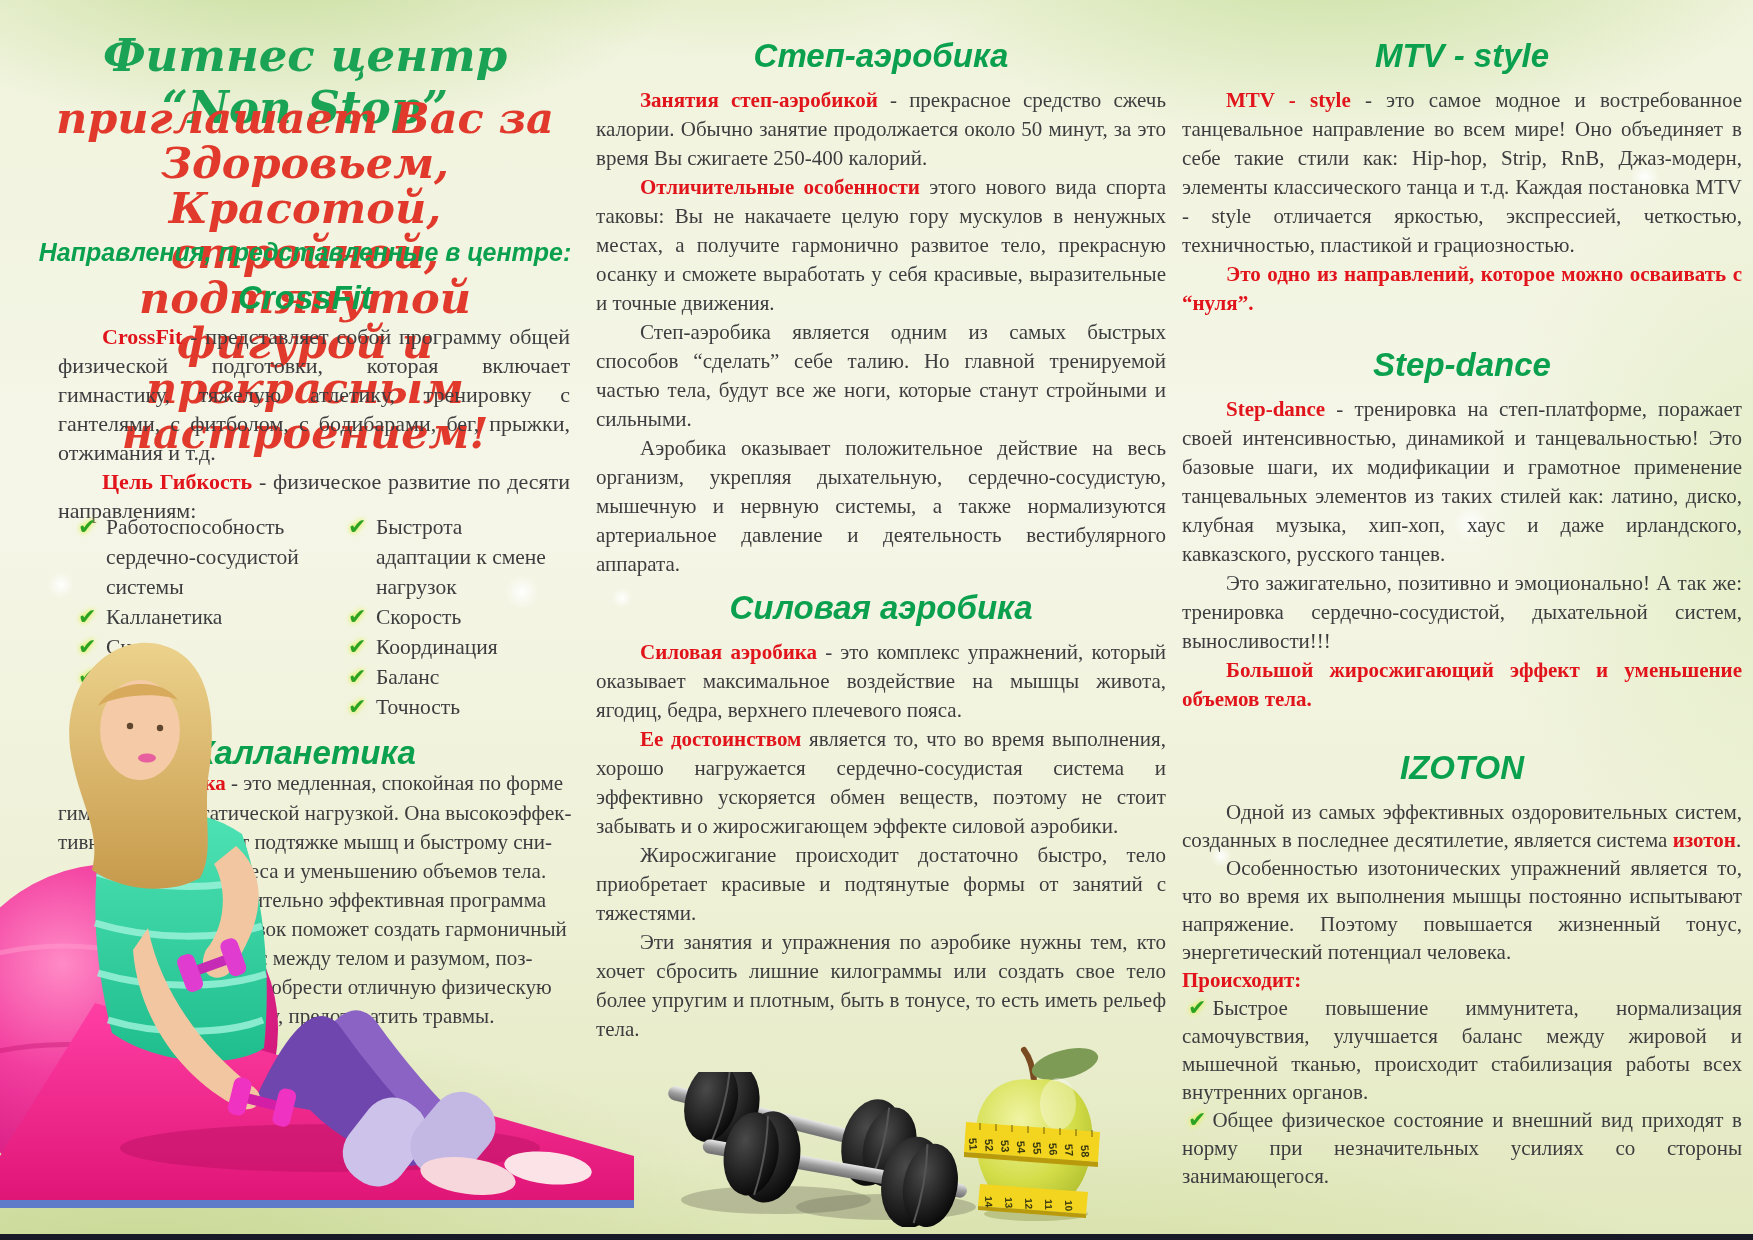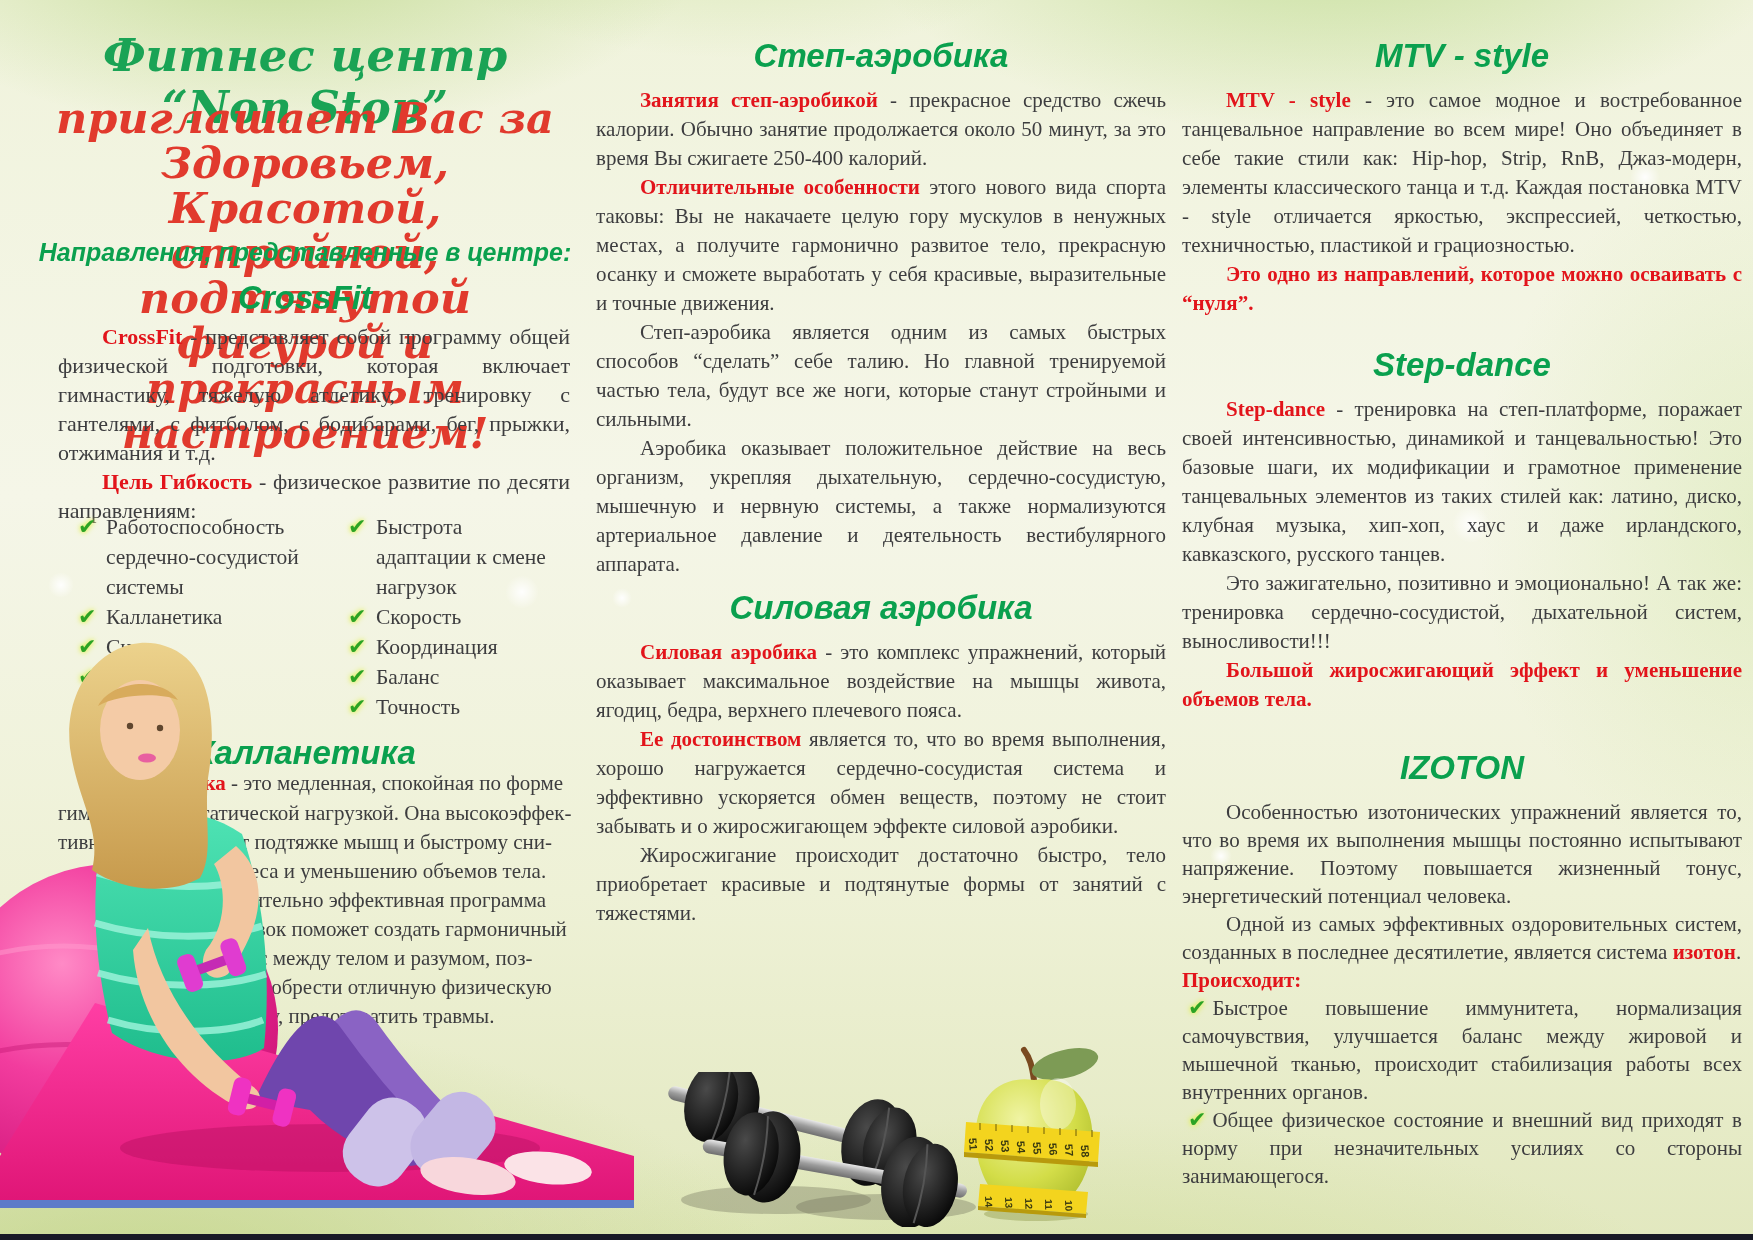--- a/index.html
+++ b/index.html
@@ -167,39 +167,40 @@
     <p><span class="lead">Отличительные особенности</span><span> этого нового вида спорта таковы: Вы не накачаете целую гору мускулов в ненужных местах, а получите гармонично развитое тело, прекрасную осанку и сможете выработать у себя красивые, выразительные и точные движения.</span></p>
     <p>Степ-аэробика является одним из самых быстрых способов “сделать” себе талию. Но главной тренируемой частью тела, будут все же ноги, которые станут стройными и сильными.</p>
     <p>Аэробика оказывает положительное действие на весь организм, укрепляя дыхательную, сердечно-сосудистую, мышечную и нервную системы, а также нормализуются артериальное давление и деятельность вестибулярного аппарата.</p>
   </div>
 
   <div class="col2 sec-power">
     <h2 class="h">Силовая аэробика</h2>
     <p><span class="lead">Силовая аэробика</span><span> - это комплекс упражнений, который оказывает максимальное воздействие на мышцы живота, ягодиц, бедра, верхнего плечевого пояса.</span></p>
     <p><span class="lead">Ее достоинством</span><span> является то, что во время выполнения, хорошо нагружается сердечно-сосудистая система и эффективно ускоряется обмен веществ, поэтому не стоит забывать и о жиросжигающем эффекте силовой аэробики.</span></p>
     <p>Жиросжигание происходит достаточно быстро, тело приобретает красивые и подтянутые формы от занятий с тяжестями.</p>
+    <p>Эти занятия и упражнения по аэробике нужны тем, кто хочет сбросить лишние килограммы или создать свое тело более упругим и плотным, быть в тонусе, то есть иметь рельеф тела.</p>
   </div>
 
   <div class="col3 sec-mtv">
     <h2 class="h">MTV - style</h2>
     <p><span class="lead">MTV - style</span><span> - это самое модное и востребованное танцевальное направление во всем мире! Оно объединяет в себе такие стили как: Hip-hop, Strip, RnB, Джаз-модерн, элементы классического танца и т.д. Каждая постановка MTV - style отличается яркостью, экспрессией, четкостью, техничностью, пластикой  и  грациозностью.</span></p>
     <p class="redp">Это одно из направлений, которое можно осваивать с “нуля”.</p>
   </div>
 
   <div class="col3 sec-dance">
     <h2 class="h">Step-dance</h2>
     <p><span class="lead">Step-dance</span><span> - тренировка на степ-платформе, поражает своей интенсивностью, динамикой и танцевальностью! Это базовые шаги, их модификации и грамотное применение танцевальных элементов из таких стилей как: латино, диско, клубная музыка, хип-хоп, хаус и даже ирландского, кавказского, русского танцев.</span></p>
     <p>Это зажигательно, позитивно и эмоционально! А так же: тренировка сердечно-сосудистой, дыхательной систем, выносливости!!!</p>
     <p class="redp">Большой жиросжигающий эффект и уменьшение объемов тела.</p>
   </div>
 
   <div class="col3 sec-izoton">
     <h2 class="h">IZOTON</h2>
+    <p><span>Одной из самых эффективных оздоровительных систем, созданных в последнее десятилетие, является система </span><span class="lead">изотон</span><span>.</span></p>
     <p>Особенностью изотонических упражнений является то, что во время их выполнения мышцы постоянно испытывают напряжение. Поэтому повышается  жизненный тонус, энергетический потенциал человека.</p>
-    <p><span>Одной из самых эффективных оздоровительных систем, созданных в последнее десятилетие, является система </span><span class="lead">изотон</span><span>.</span></p>
     <p class="iz-label">Происходит:</p>
     <p class="iz-item"><span class="check">✔</span><span>Быстрое повышение иммунитета, нормализация самочувствия, улучшается баланс между жировой и мышечной тканью, происходит стабилизация работы всех внутренних органов.</span></p>
     <p class="iz-item"><span class="check">✔</span><span>Общее физическое состояние и внешний вид приходят в норму при незначительных усилиях со стороны занимающегося.</span></p>
   </div>
 
   <svg class="photo-svg" width="650" height="582" viewBox="0 0 650 582">
     <defs>
       <radialGradient id="ballG" cx="35%" cy="30%" r="75%">
         <stop offset="0%" stop-color="#ff8ac6"></stop>
           <stop offset="45%" stop-color="#f23c9e"></stop>

